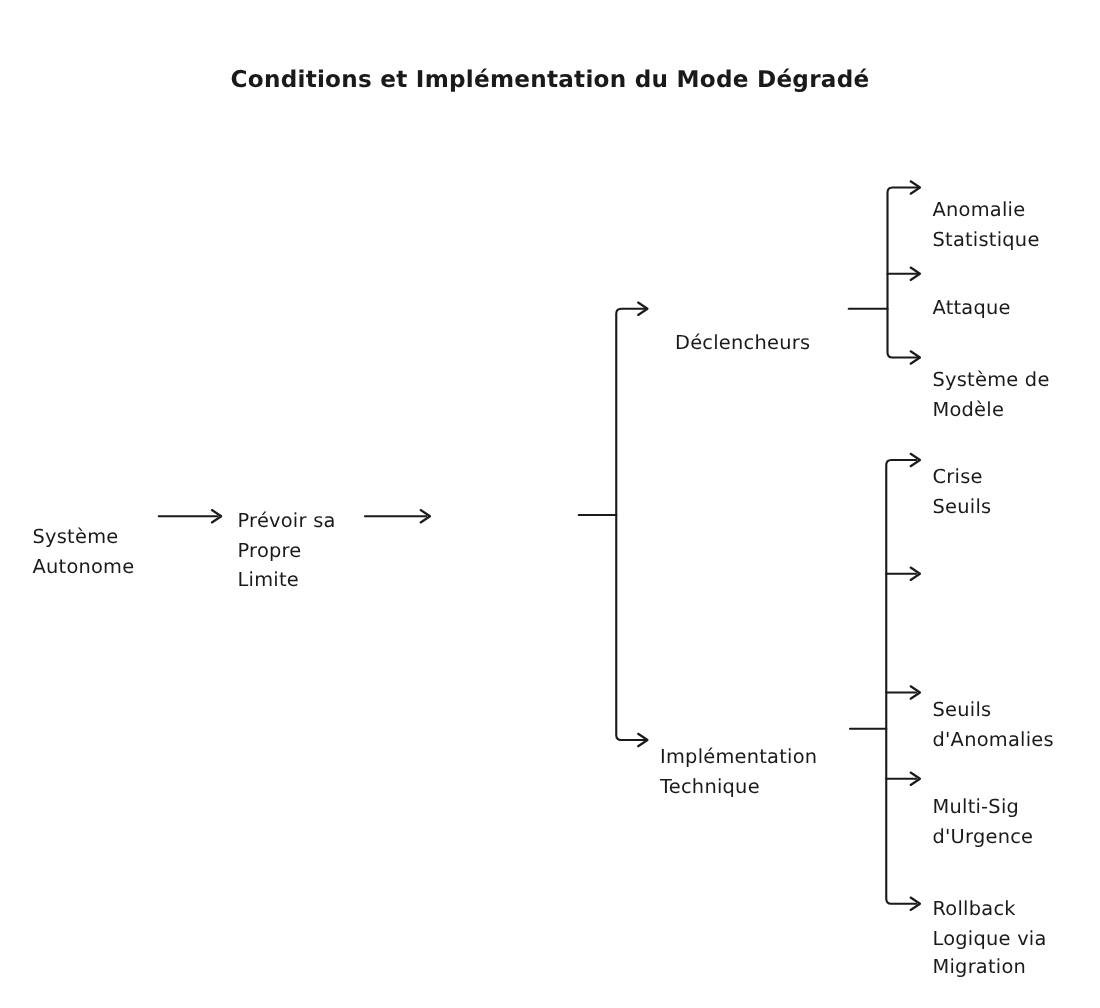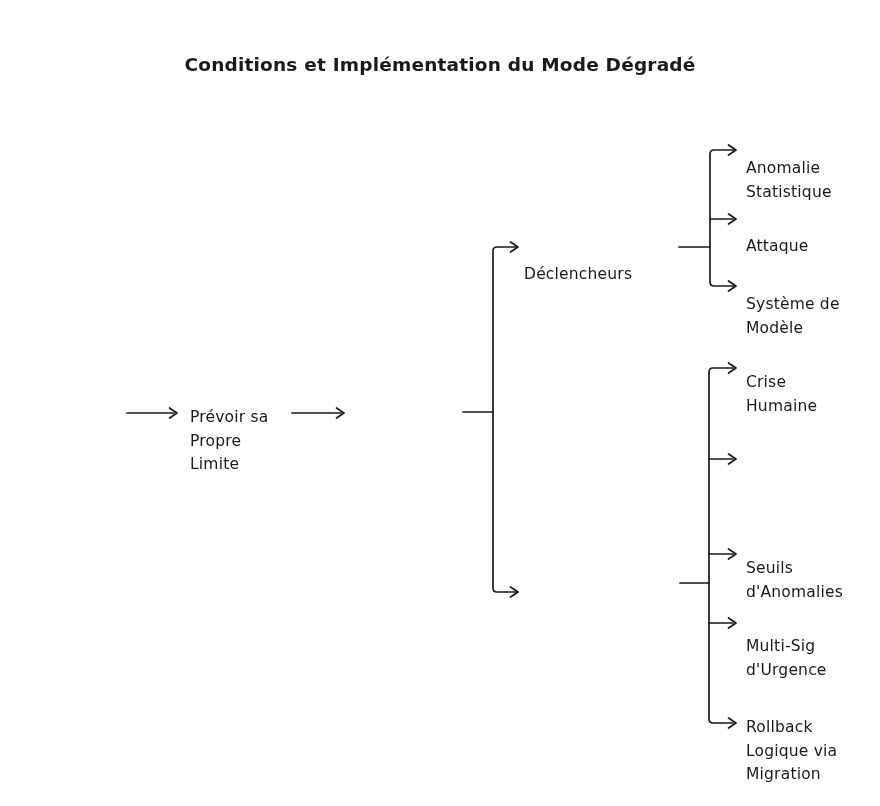--- a/index.html
+++ b/index.html
@@ -87,34 +87,38 @@
     <path class="link" d="M709 459 H733"></path>
     <path class="link" d="M709 554 H733"></path>
     <path class="link" d="M709 623 H733"></path>
     <path class="link" d="M728.5 363 L736 368 L728.5 373"></path>
     <path class="link" d="M728.5 454 L736 459 L728.5 464"></path>
     <path class="link" d="M728.5 549 L736 554 L728.5 559"></path>
     <path class="link" d="M728.5 618 L736 623 L728.5 628"></path>
     <path class="link" d="M728.5 718 L736 723 L728.5 728"></path>
   </svg>
 
+  <div class="node" style="left:26px;  top:414px">Système
+Autonome</div>
   <div class="node" style="left:190px; top:413px">Prévoir sa
 Propre
 Limite</div>
 
-  <div class="node" style="left:524px; top:247px">Déclencheurs</div>
+  <div class="node" style="left:540px; top:247px">Déclencheurs</div>
+  <div class="node" style="left:528px; top:590px">Implémentation
+Technique</div>
 
   <div class="node" style="left:746px; top:152px">Anomalie
 Statistique</div>
   <div class="node" style="left:746px; top:219px">Attaque</div>
   <div class="node" style="left:746px; top:288px">Système de
 Modèle</div>
 
   <div class="node" style="left:746px; top:366px">Crise
-Humaine</div>
+Seuils</div>
   <div class="node" style="left:746px; top:630px">Multi-Sig
 d'Urgence</div>
   <div class="node" style="left:746px; top:552px">Seuils
 d'Anomalies</div>
   <div class="node" style="left:746px; top:723px">Rollback
 Logique via
 Migration</div>
 
 </div>
 

